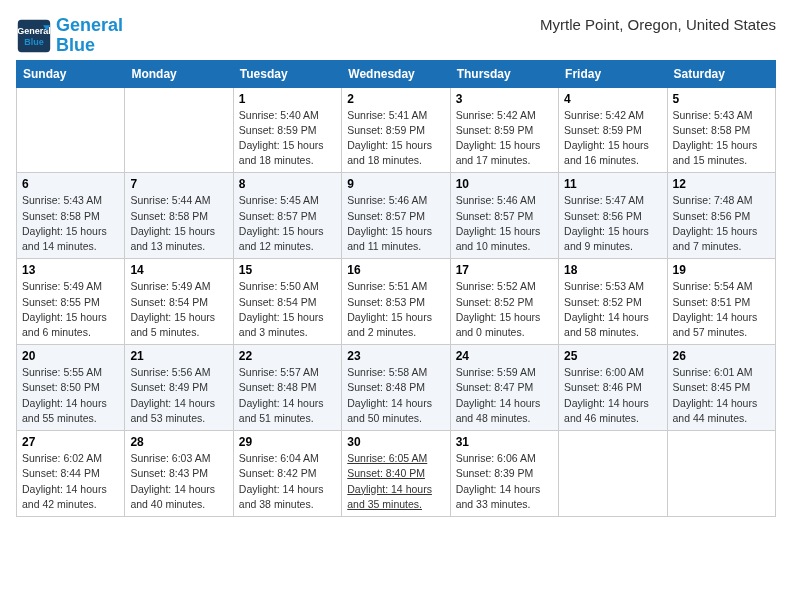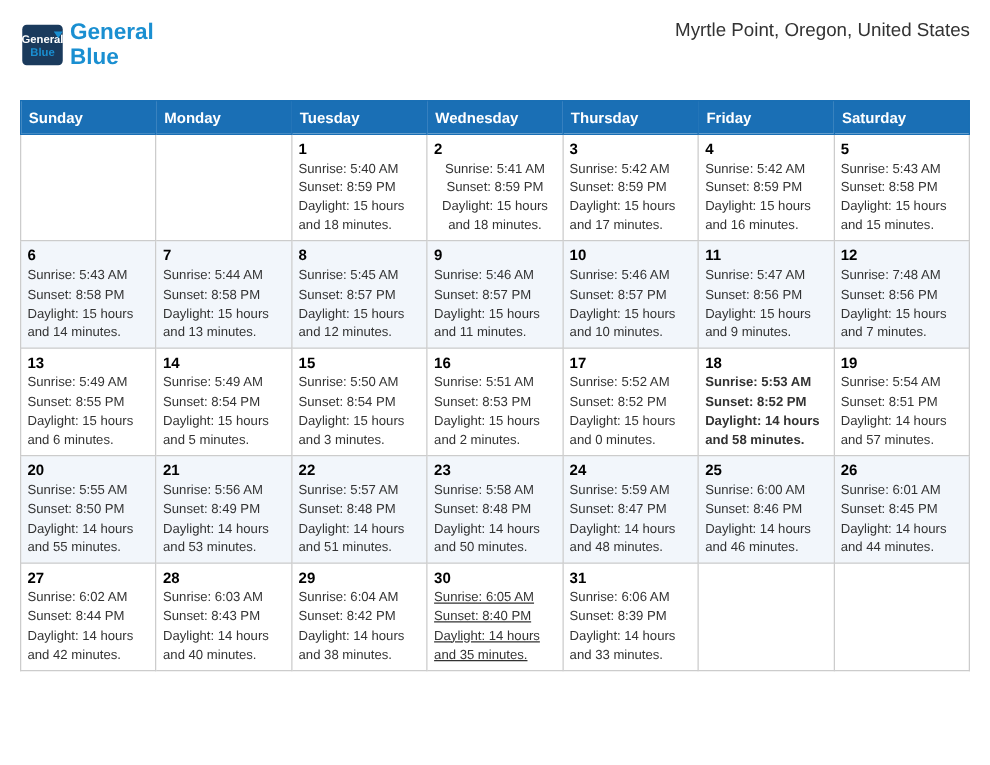--- a/index.html
+++ b/index.html
@@ -7,21 +7,21 @@
       font-family: Arial, sans-serif;
       background: #fff;
       width: 792px;
       min-height: 612px;
       padding: 16px;
     }
     .header-area {
       display: flex;
       justify-content: space-between;
       align-items: flex-start;
-      margin-bottom: 24px;
+      margin-bottom: 4px;
     }
     .logo {
       display: flex;
       align-items: center;
     }
     .logo-text {
       font-size: 18px;
       font-weight: bold;
       color: #1a3a5c;
       line-height: 1.1;
@@ -134,21 +134,21 @@
         <td class="empty-cell"></td>
         <td>
           <span class="day-num">1</span>
           <div class="day-info" style="white-space: pre-line;">Sunrise: 5:40 AM
 Sunset: 8:59 PM
 Daylight: 15 hours
 and 18 minutes.</div>
         </td>
         <td>
           <span class="day-num">2</span>
-          <div class="day-info" style="white-space: pre-line; text-align: center;">Sunrise: 5:41 AM
+          <div class="day-info" style="white-space: pre-line;">Sunrise: 5:41 AM
 Sunset: 8:59 PM
 Daylight: 15 hours
 and 18 minutes.</div>
         </td>
         <td>
           <span class="day-num">3</span>
           <div class="day-info" style="white-space: pre-line;">Sunrise: 5:42 AM
 Sunset: 8:59 PM
 Daylight: 15 hours
 and 17 minutes.</div>
@@ -250,21 +250,21 @@
         </td>
         <td>
           <span class="day-num">17</span>
           <div class="day-info" style="white-space: pre-line;">Sunrise: 5:52 AM
 Sunset: 8:52 PM
 Daylight: 15 hours
 and 0 minutes.</div>
         </td>
         <td>
           <span class="day-num">18</span>
-          <div class="day-info" style="white-space: pre-line; font-weight: bold;">Sunrise: 5:53 AM
+          <div class="day-info" style="white-space: pre-line;">Sunrise: 5:53 AM
 Sunset: 8:52 PM
 Daylight: 14 hours
 and 58 minutes.</div>
         </td>
         <td>
           <span class="day-num">19</span>
           <div class="day-info" style="white-space: pre-line;">Sunrise: 5:54 AM
 Sunset: 8:51 PM
 Daylight: 14 hours
 and 57 minutes.</div>

